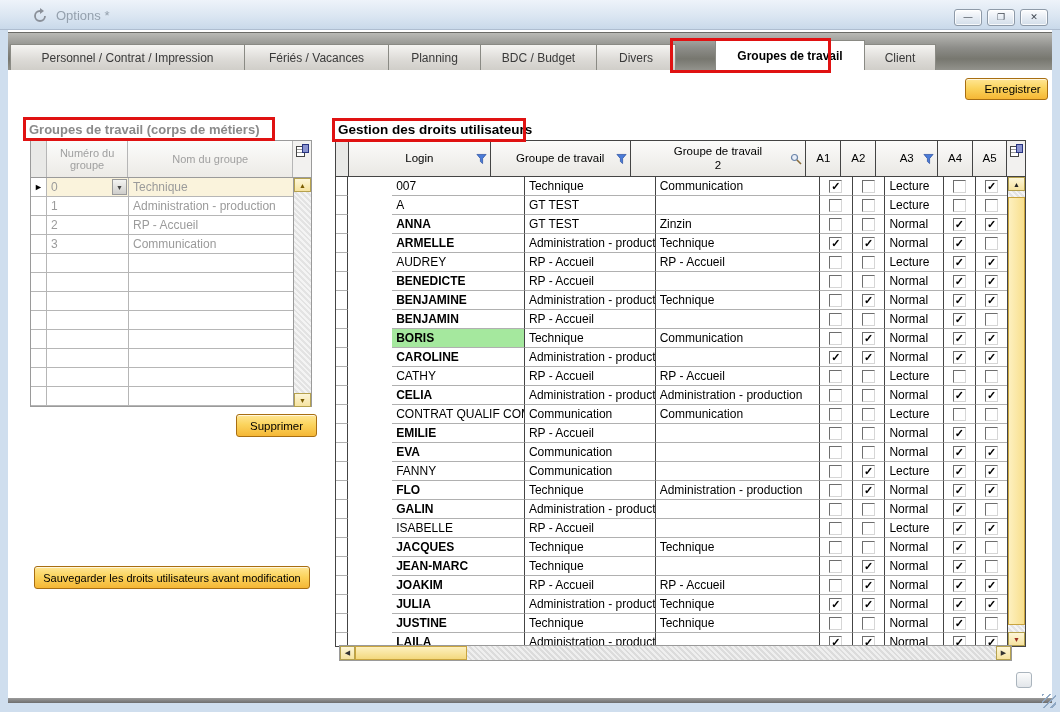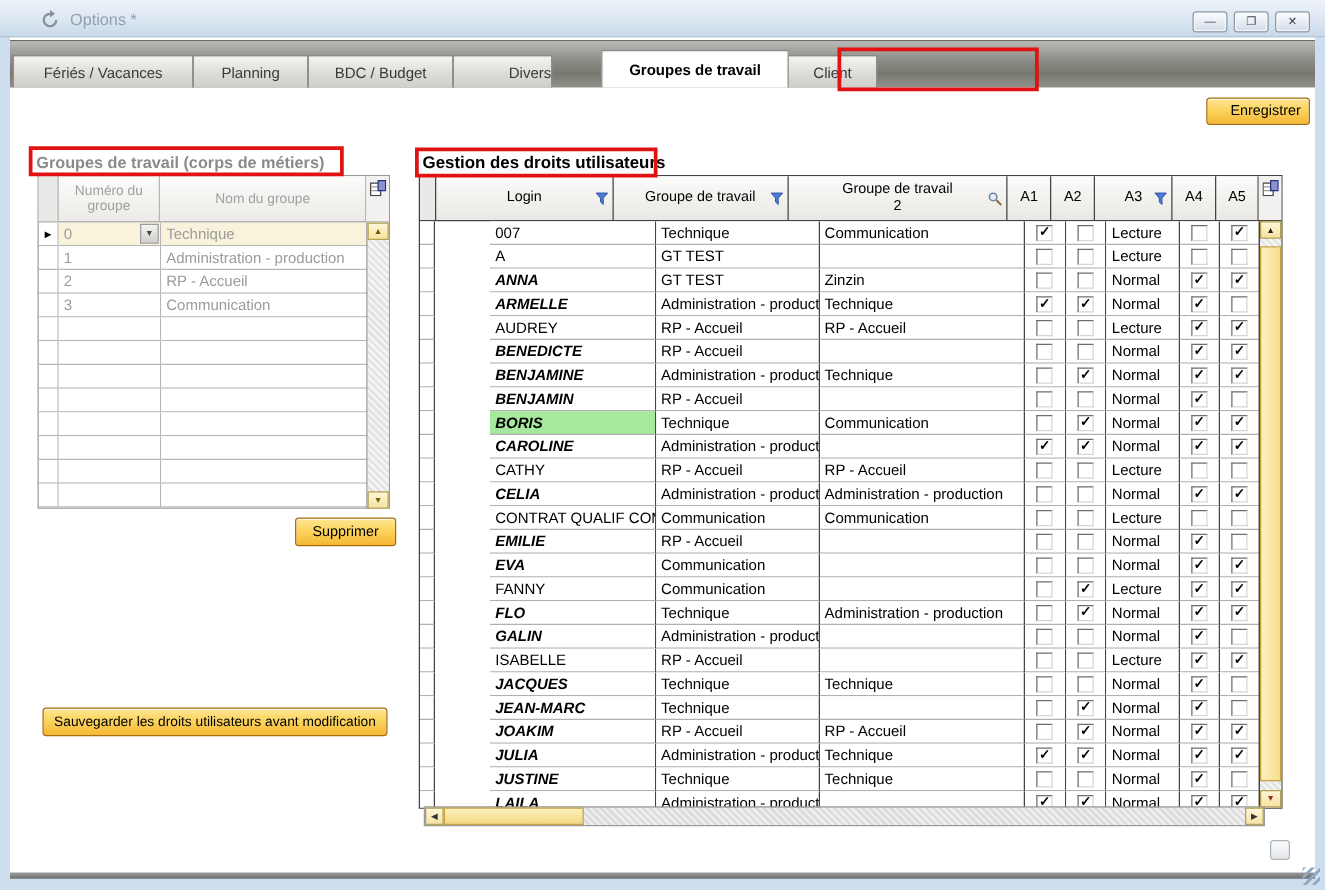--- a/index.html
+++ b/index.html
@@ -31,21 +31,21 @@
   
   .tabband{ position:absolute; left:8px; top:32px; width:1044px; height:38px;
     background:linear-gradient(#b9b9b5,#8d8d89 40%,#77776f 70%,#92928c);
     border-top:1px solid #6a6a66; }
   .tabs{ position:absolute; left:2px; bottom:0; display:flex; align-items:flex-end; height:38px; }
   .tab{ height:26px; background:linear-gradient(#f5f4f2,#dcdad6 60%,#d0cec9);
     border:1px solid #8a8a84; border-bottom:none; margin-right:-1px;
     display:flex; align-items:center; justify-content:center;
     font-size:12px; color:#3a3a3a; cursor:default; }
   .t0{width:235px;} .t1{width:145px;} .t2{width:93px;} .t3{width:117px;}
-  .t4{width:80px;justify-content:flex-end;}  .t5{width:150px;} .t6{width:72px;}
+  .t4{width:80px;}  .t5{width:150px;} .t6{width:72px;}
   .tab.active{ height:30px; background:#fff; font-weight:bold; color:#000; z-index:3;margin-left:40px; }
   
   .redbox{ position:absolute; border:3px solid #e01212; z-index:6; pointer-events:none; }
   .redbox-tab{ left:670px; top:38px; width:161px; height:35px; }
   .redbox-left{ left:23px; top:117px; width:252px; height:24px; }
   .redbox-right{ left:332px; top:118px; width:194px; height:24px; }
   
   .obtn{ position:absolute; border:1px solid #a86e12; border-radius:3px;
     background:linear-gradient(#ffe694,#fbd45e 45%,#f5b735);
     box-shadow:inset 0 1px 0 rgba(255,255,255,.7);
@@ -105,21 +105,21 @@
   .hicon{ position:absolute; right:3px; top:50%; transform:translateY(-50%); }
   .rbody{ position:absolute; left:0; top:36px; width:672px; height:469px; overflow:hidden; }
   .rrow{ display:flex; height:19px; }
   .rrow .cell{ border-right:1px solid #444; border-bottom:1px solid #b0b0b0;
     display:flex; align-items:center; padding-left:4px; font-size:12px;
     white-space:nowrap; overflow:hidden; background:#fff; }
   .rsel{ width:13px; background:linear-gradient(#f0f0ee,#dcdcd9); padding-left:0 !important; }
   .rlogin{ width:142px;margin-left:44px; } .rgt{ width:140px; } .rgt2{ width:176px; }
   .rcb{ width:35px; justify-content:center; padding-left:0 !important; }
   .ra3{ width:62px; } .ra5{ width:34px; }
-  .rlogin.bold{ font-weight:bold;font-style:italic; }
+  .rlogin.bold{ font-weight:bold; }
   .rlogin.hl{ background:#a5e89e; }
   .cb{ width:13px; height:13px; background:#fff;
     border-top:1px solid #6e6e6e; border-left:1px solid #6e6e6e;
     border-bottom:1px solid #d6d6d6; border-right:1px solid #d6d6d6;
     display:flex; align-items:center; justify-content:center;
     font-size:11px; font-weight:bold; color:#000; line-height:1; }
   .rvscroll{ position:absolute; right:0; top:36px; width:18px; height:469px;
     border-left:1px solid #444;
     background:repeating-linear-gradient(45deg,#e3e3e3 0 2px,#f4f4f4 2px 4px); }
   .rvs-up{ top:0; width:17px; }
@@ -164,20 +164,23 @@
 </div>
 
 <div class="frame-left"></div>
 <div class="frame-right"></div>
 <div class="frame-bottom"></div>
 <div class="content"></div>
 <div class="content-bottom-line"></div>
 
 <div class="tabband">
   <div class="tabs">
+    <div class="tab t0">
+        <span>Personnel / Contrat / Impression</span>
+      </div>
     <div class="tab t1">
         <span>Fériés / Vacances</span>
       </div>
     <div class="tab t2">
         <span>Planning</span>
       </div>
     <div class="tab t3">
         <span>BDC / Budget</span>
       </div>
     <div class="tab t4">

